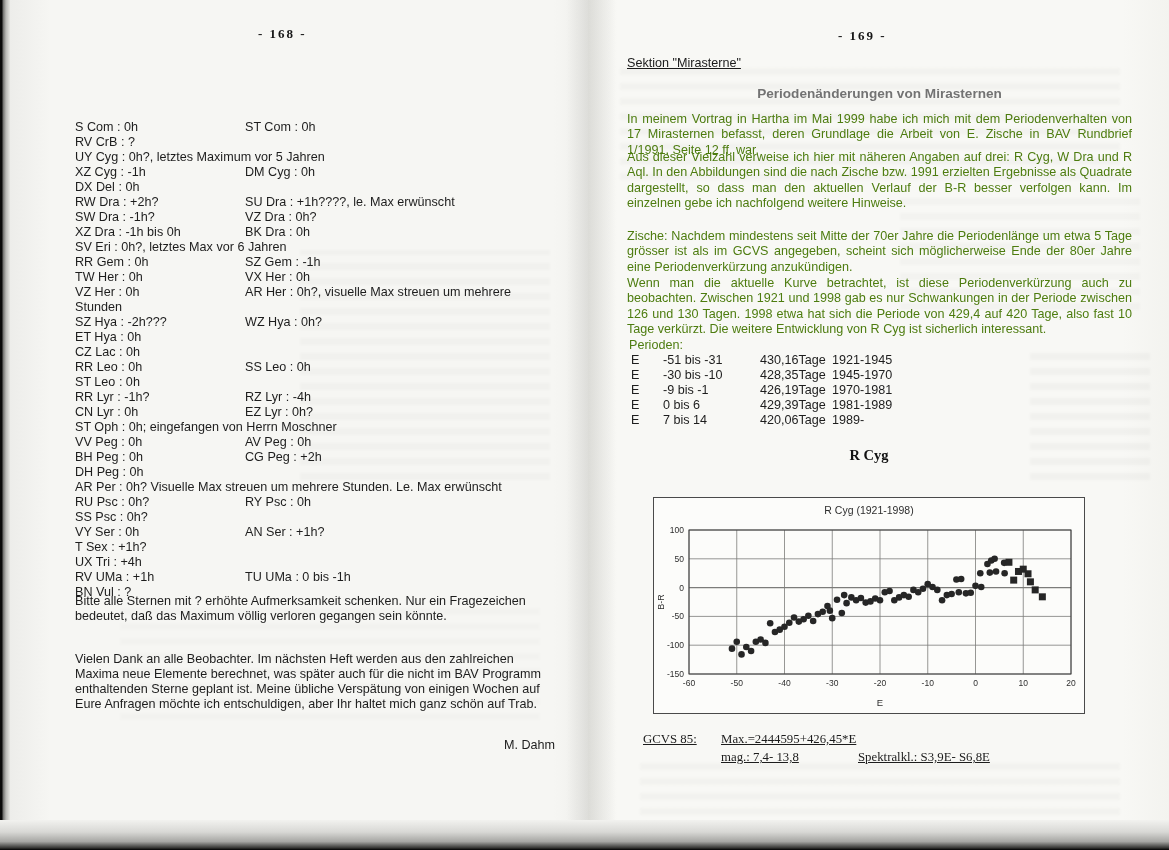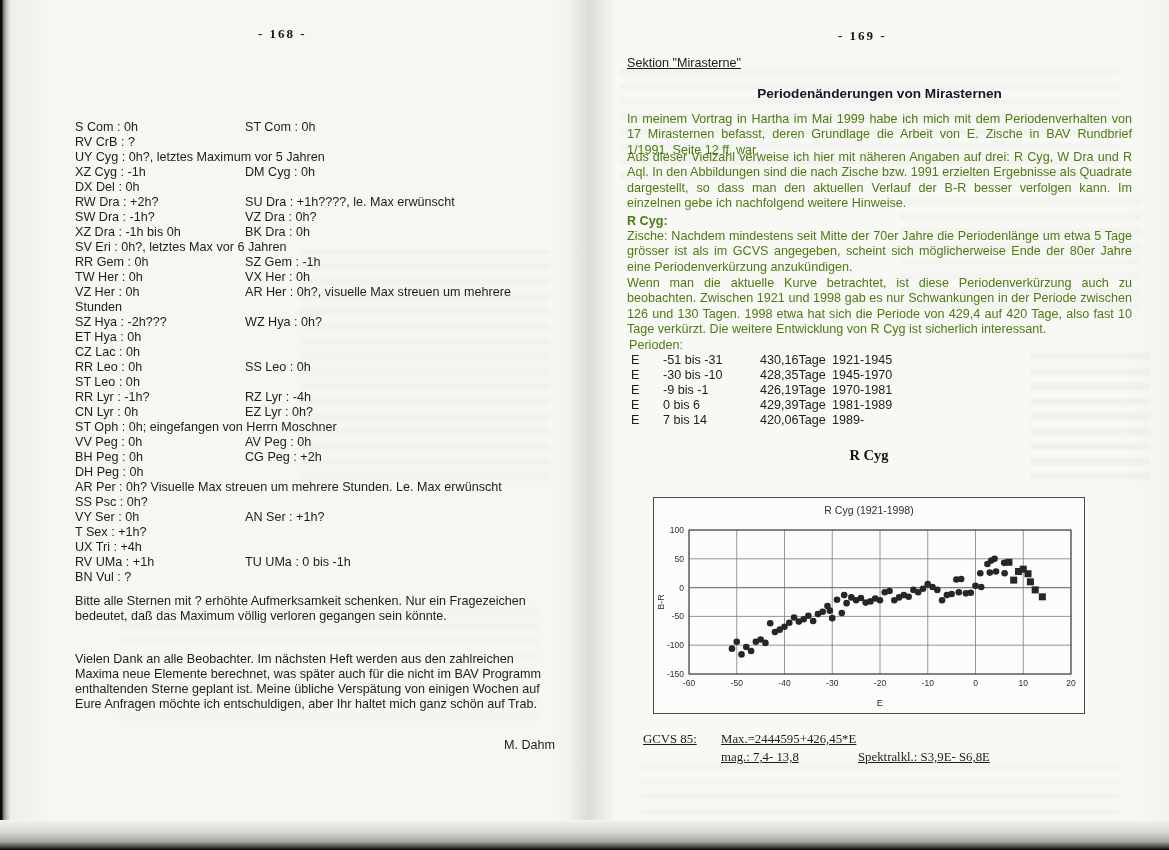--- a/index.html
+++ b/index.html
@@ -28,21 +28,21 @@
 
   
   .star-list{width:486px;}
   .star-row{white-space:nowrap;height:15px;}
   .star-row .c1{display:inline-block;min-width:170px;margin-top:44px;}
   .para{width:480px;}
   .sig{width:480px;text-align:right;padding-right:14px;}
 
   
   .section-head{font-size:12.6px;color:#1b1b1b;text-decoration:underline;}
-  .doc-title{font-size:13.6px;font-weight:bold;color:#0f172a;width:505px;text-align:center;}
+  .doc-title{font-size:13.6px;font-weight:bold;color:#737373;width:505px;text-align:center;}
   .rp{width:505px;text-align:justify;color:#4d7c0f;font-size:12.6px;line-height:15.3px;}
   .bold-head{font-weight:bold;}
   .ptable-row{white-space:nowrap;height:15px;font-size:12.6px;color:#1d1d1d;}
   .ptable-row .pe{display:inline-block;width:32px;}
   .ptable-row .pr{display:inline-block;width:97px;}
   .ptable-row .pd{display:inline-block;width:72px;}
   .chart-heading{font-family:"Liberation Serif",serif;font-weight:bold;font-size:14.5px;color:#121212;
     width:432px;text-align:center;}
   .gcvs{font-family:"Liberation Serif",serif;font-size:12.8px;color:#1c1c1c;white-space:nowrap;text-decoration:underline;}
   svg text{font-family:"Liberation Sans",sans-serif;fill:#2e2e2e;}
@@ -85,20 +85,21 @@
       <div class="star-row"><span class="c1">CZ Lac : 0h</span></div>
       <div class="star-row"><span class="c1">RR Leo : 0h</span><span>SS Leo : 0h</span></div>
       <div class="star-row"><span class="c1">ST Leo : 0h</span></div>
       <div class="star-row"><span class="c1">RR Lyr : -1h?</span><span>RZ Lyr : -4h</span></div>
       <div class="star-row"><span class="c1">CN Lyr : 0h</span><span>EZ Lyr : 0h?</span></div>
       <div class="star-row"><span class="c1">ST Oph : 0h; eingefangen von Herrn Moschner</span></div>
       <div class="star-row"><span class="c1">VV Peg : 0h</span><span>AV Peg : 0h</span></div>
       <div class="star-row"><span class="c1">BH Peg : 0h</span><span>CG Peg : +2h</span></div>
       <div class="star-row"><span class="c1">DH Peg : 0h</span></div>
       <div class="star-row"><span class="c1">AR Per : 0h? Visuelle Max streuen um mehrere Stunden. Le. Max erwünscht</span></div>
+      <div class="star-row"><span class="c1">RU Psc : 0h?</span><span>RY Psc : 0h</span></div>
       <div class="star-row"><span class="c1">SS Psc : 0h?</span></div>
       <div class="star-row"><span class="c1">VY Ser : 0h</span><span>AN Ser : +1h?</span></div>
       <div class="star-row"><span class="c1">T Sex : +1h?</span></div>
       <div class="star-row"><span class="c1">UX Tri : +4h</span></div>
       <div class="star-row"><span class="c1">RV UMa : +1h</span><span>TU UMa : 0 bis -1h</span></div>
       <div class="star-row"><span class="c1">BN Vul : ?</span></div>
     </div>
 
   <div class="abs doc-text para" style="left:75px;top:594px;">Bitte alle Sternen mit ? erhöhte Aufmerksamkeit schenken. Nur ein Fragezeichen bedeutet, daß das Maximum völlig verloren gegangen sein könnte.</div>
 
@@ -109,21 +110,20 @@
   <div class="abs page-num" style="left:838px;top:28px;">-  169  -</div>
 
   <div class="abs section-head" style="left:627px;top:56px;">Sektion "Mirasterne"</div>
 
   <div class="abs doc-title" style="left:627px;top:86px;">Periodenänderungen von Mirasternen</div>
 
   <div class="abs rp" style="left:627px;top:112px;">In meinem Vortrag in Hartha im Mai 1999 habe ich mich mit dem Periodenverhalten von 17 Mirasternen befasst, deren Grundlage die Arbeit von E. Zische in BAV Rundbrief 1/1991, Seite 12 ff. war.</div>
 
   <div class="abs rp" style="left:627px;top:150px;">Aus dieser Vielzahl verweise ich hier mit näheren Angaben auf drei: R Cyg, W Dra und R Aql. In den Abbildungen sind die nach Zische bzw. 1991 erzielten Ergebnisse als Quadrate dargestellt, so dass man den aktuellen Verlauf  der B-R besser verfolgen kann. Im einzelnen gebe ich nachfolgend weitere Hinweise.</div>
 
-  <div class="abs rp bold-head" style="left:627px;top:214px;">R Cyg:</div>
 
   <div class="abs rp" style="left:627px;top:229px;">Zische: Nachdem mindestens seit Mitte der 70er Jahre die Periodenlänge um etwa 5 Tage grösser ist als im GCVS angegeben, scheint sich möglicherweise Ende der 80er Jahre eine Periodenverkürzung anzukündigen.</div>
 
   <div class="abs rp" style="left:627px;top:276px;">Wenn man die aktuelle Kurve betrachtet, ist diese Periodenverkürzung auch zu beobachten. Zwischen 1921 und 1998 gab es nur Schwankungen in der Periode zwischen 126 und 130 Tagen. 1998 etwa hat sich die  Periode von 429,4 auf 420 Tage, also fast 10 Tage verkürzt. Die weitere Entwicklung von R Cyg ist sicherlich interessant.</div>
 
   <div class="abs rp" style="left:629px;top:338px;">Perioden:</div>
 
   <div class="abs" style="left:631px;top:353px;" id="period-table">
       <div class="ptable-row"><span class="pe">E</span><span class="pr">-51 bis -31</span><span class="pd">430,16Tage</span><span class="py">1921-1945</span></div>
       <div class="ptable-row"><span class="pe">E</span><span class="pr">-30 bis -10</span><span class="pd">428,35Tage</span><span class="py">1945-1970</span></div>

